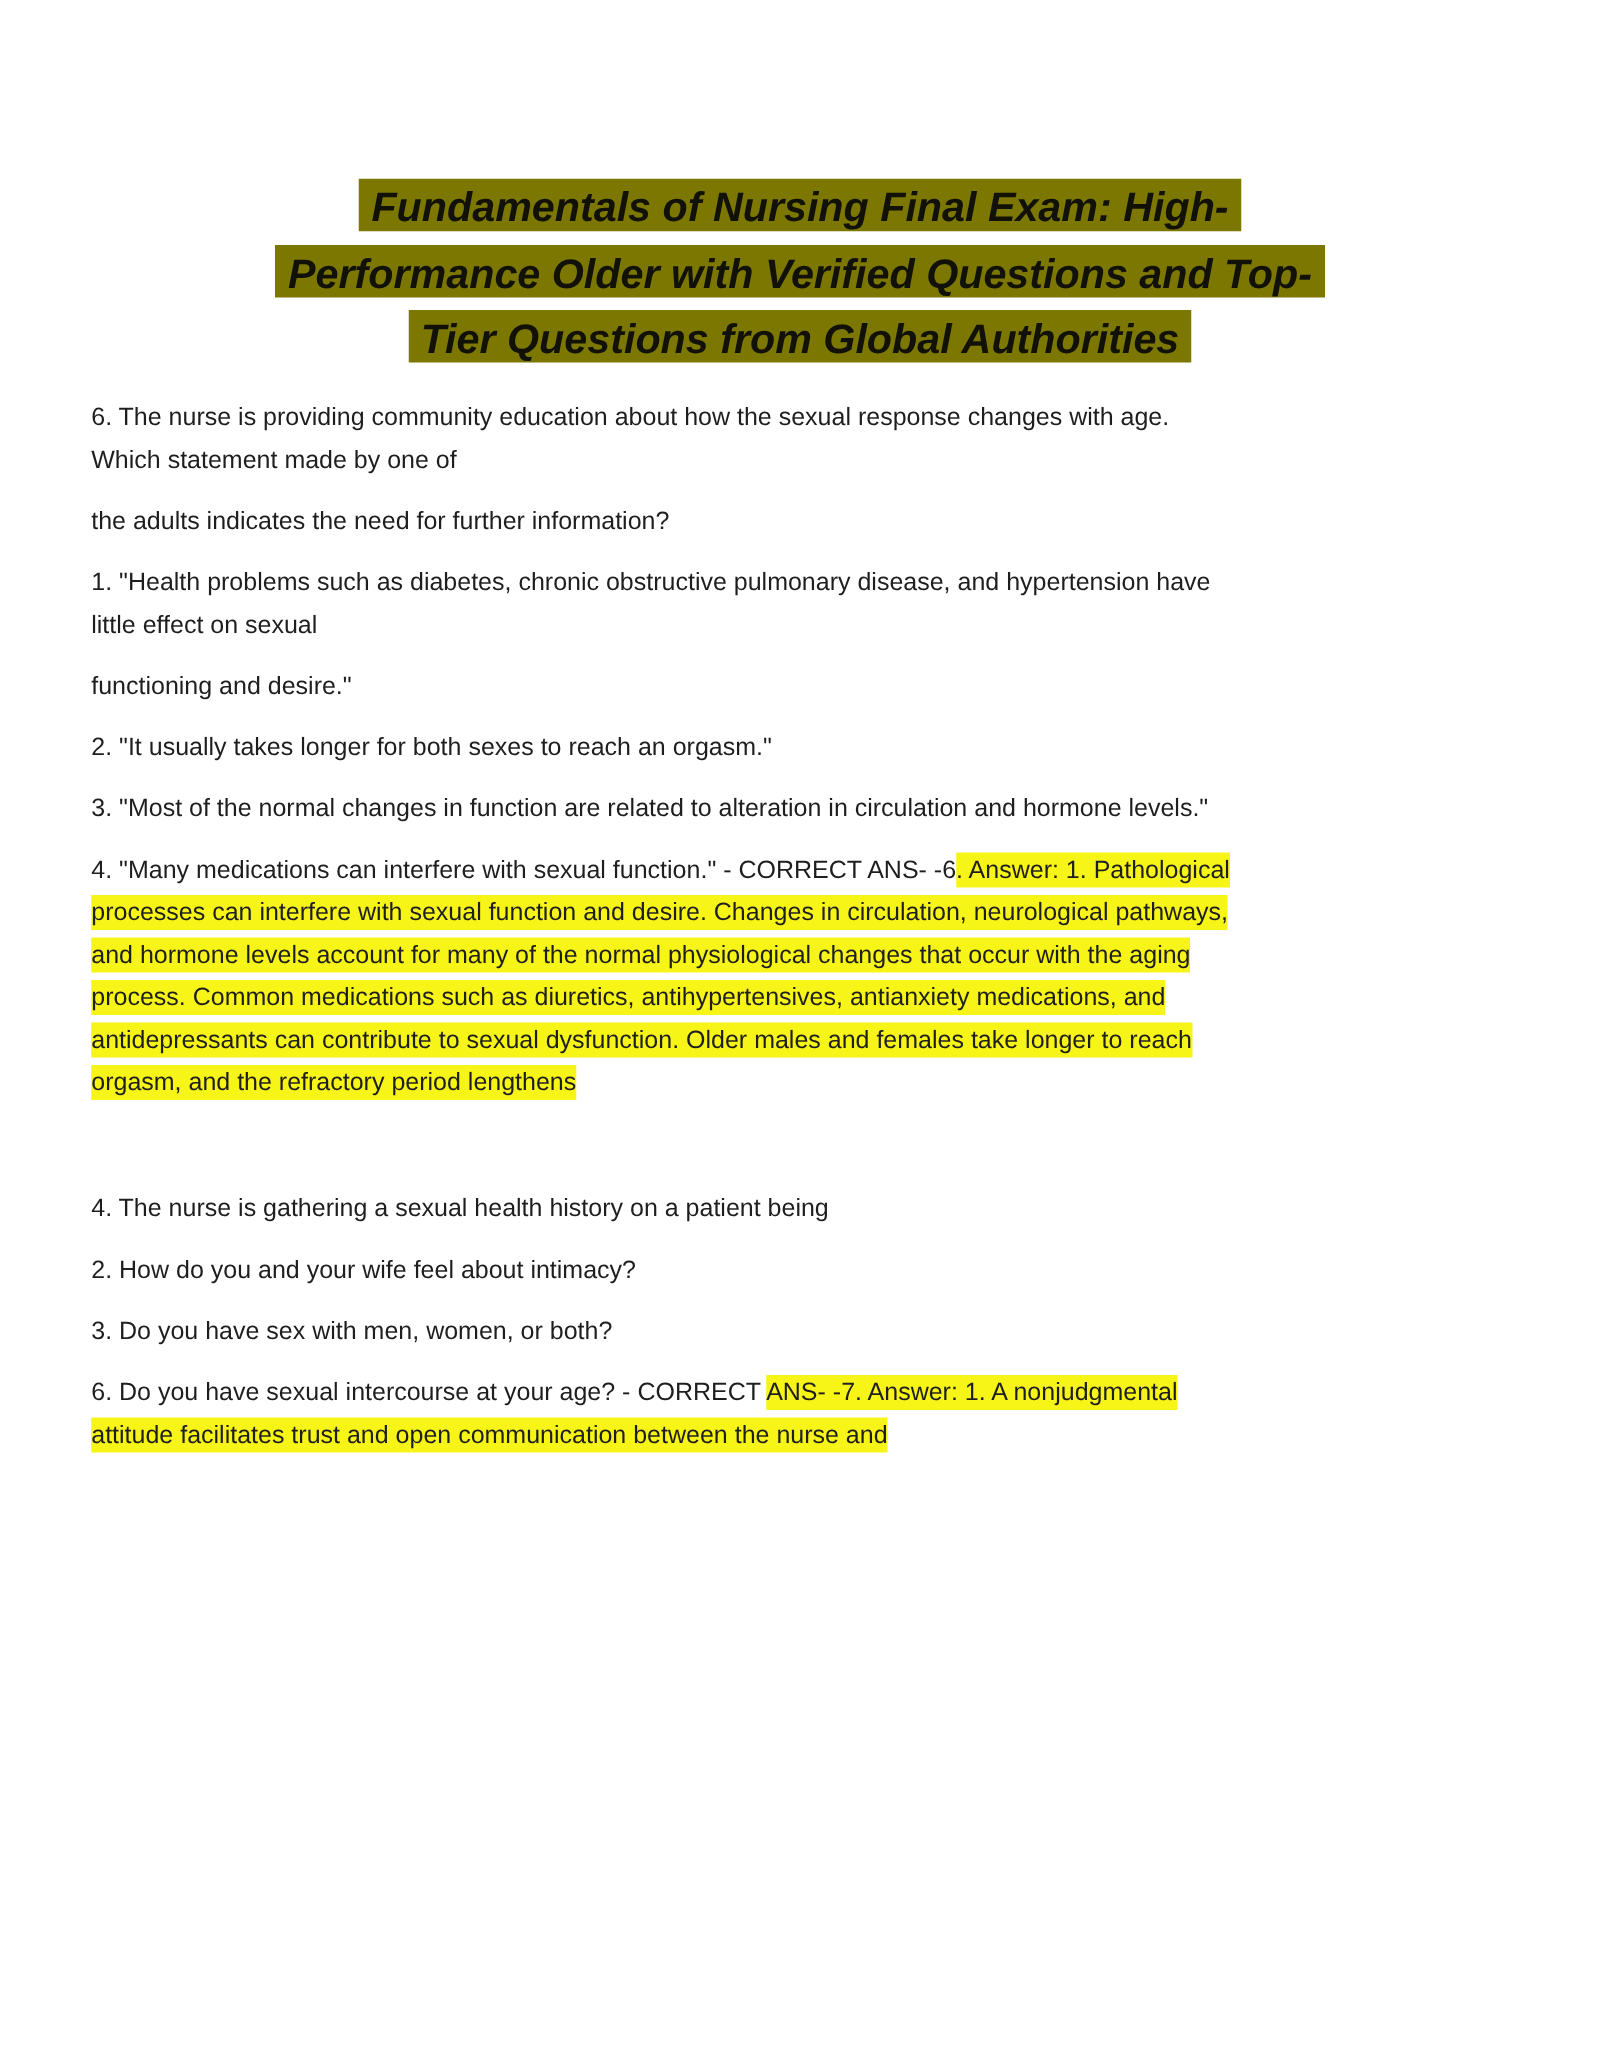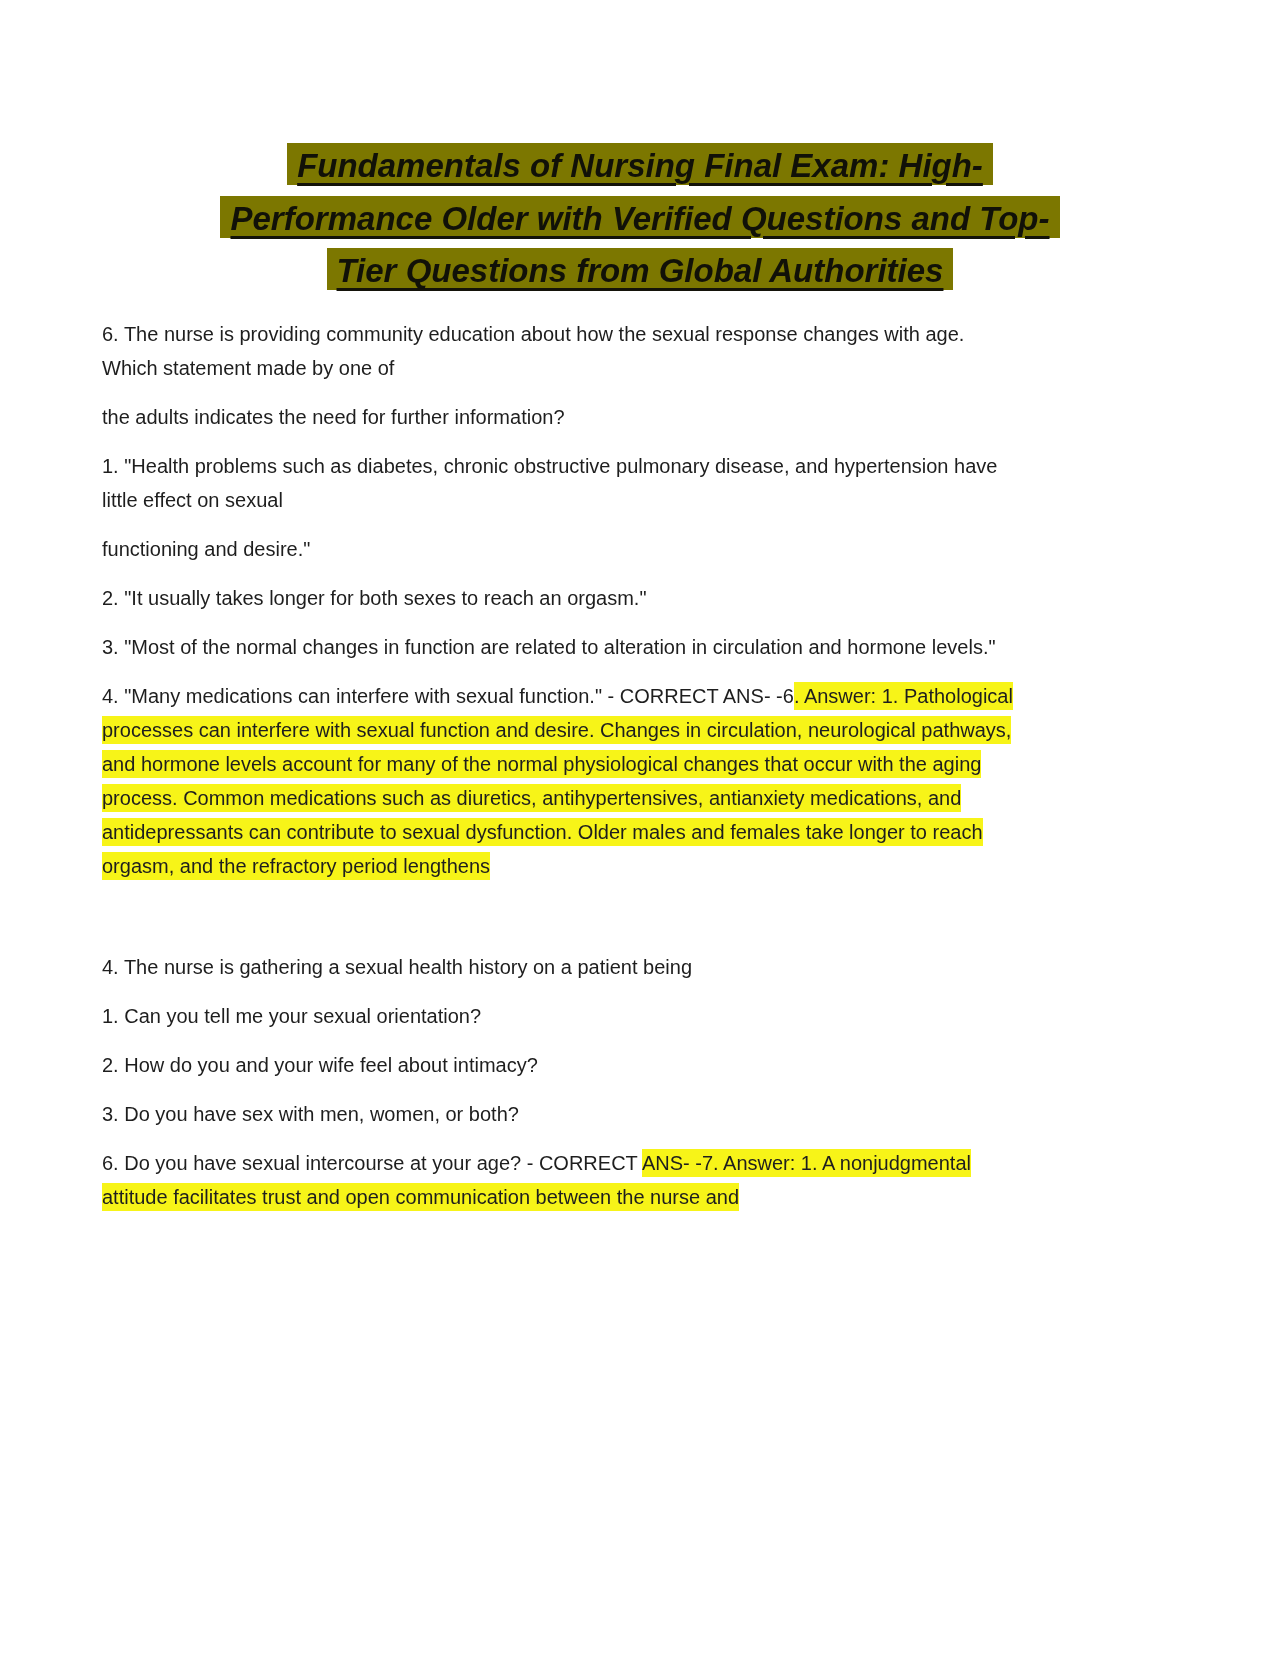--- a/index.html
+++ b/index.html
@@ -30,28 +30,27 @@
     font-weight: bold;
     font-style: italic;
     font-size: 33px;
     line-height: 1.2;
     color: #111108;
   }
   .title-row { margin-bottom: 13px; }
   .title-line {
     background: var(--title-highlight);
     padding: 4px 10px 1px 10px;
-    text-decoration: underline;
     text-decoration-thickness: 2.5px;
     text-underline-offset: 6px;
     text-decoration-color: #14130a;
   }
   .doc-body {
     width: 918px;
-    margin: 26px 0 0 102px;
+    margin: 26px 0 0 73px;
     font-size: 20px;
     line-height: 34px;
   }
   .doc-body p { margin: 0 0 15px 0; }
   .hl {
     background: var(--answer-highlight);
     padding: 3px 0;
   }
   .para-spacer { height: 52px; }
 </style>
@@ -78,20 +77,19 @@
     <p>the adults indicates the need for further information?</p>
     <p>1. "Health problems such as diabetes, chronic obstructive pulmonary disease, and hypertension have little effect on sexual</p>
     <p>functioning and desire."</p>
     <p>2. "It usually takes longer for both sexes to reach an orgasm."</p>
     <p>3. "Most of the normal changes in function are related to alteration in circulation and hormone levels."</p>
     <p><span>4. "Many medications can interfere with sexual function." - CORRECT ANS- -6</span><span class="hl">. Answer: 1. Pathological processes can interfere with sexual function and desire. Changes in circulation, neurological pathways, and hormone levels account for many of the normal physiological changes that occur with the aging process. Common medications such as diuretics, antihypertensives, antianxiety medications, and antidepressants can contribute to sexual dysfunction. Older males and females take longer to reach orgasm, and the refractory period lengthens</span></p>
 
     <div class="para-spacer"></div>
 
     <p>4. The nurse is gathering a sexual health history on a patient being</p>
-    <p>1. Can you tell me your sexual orientation?</p>
     <p>2. How do you and your wife feel about intimacy?</p>
     <p>3. Do you have sex with men, women, or both?</p>
     <p><span>6. Do you have sexual intercourse at your age? - CORRECT </span><span class="hl">ANS- -7. Answer: 1. A nonjudgmental attitude facilitates trust and open communication between the nurse and</span></p>
 
   </div>
 
 </div>
 
 </body></html>

